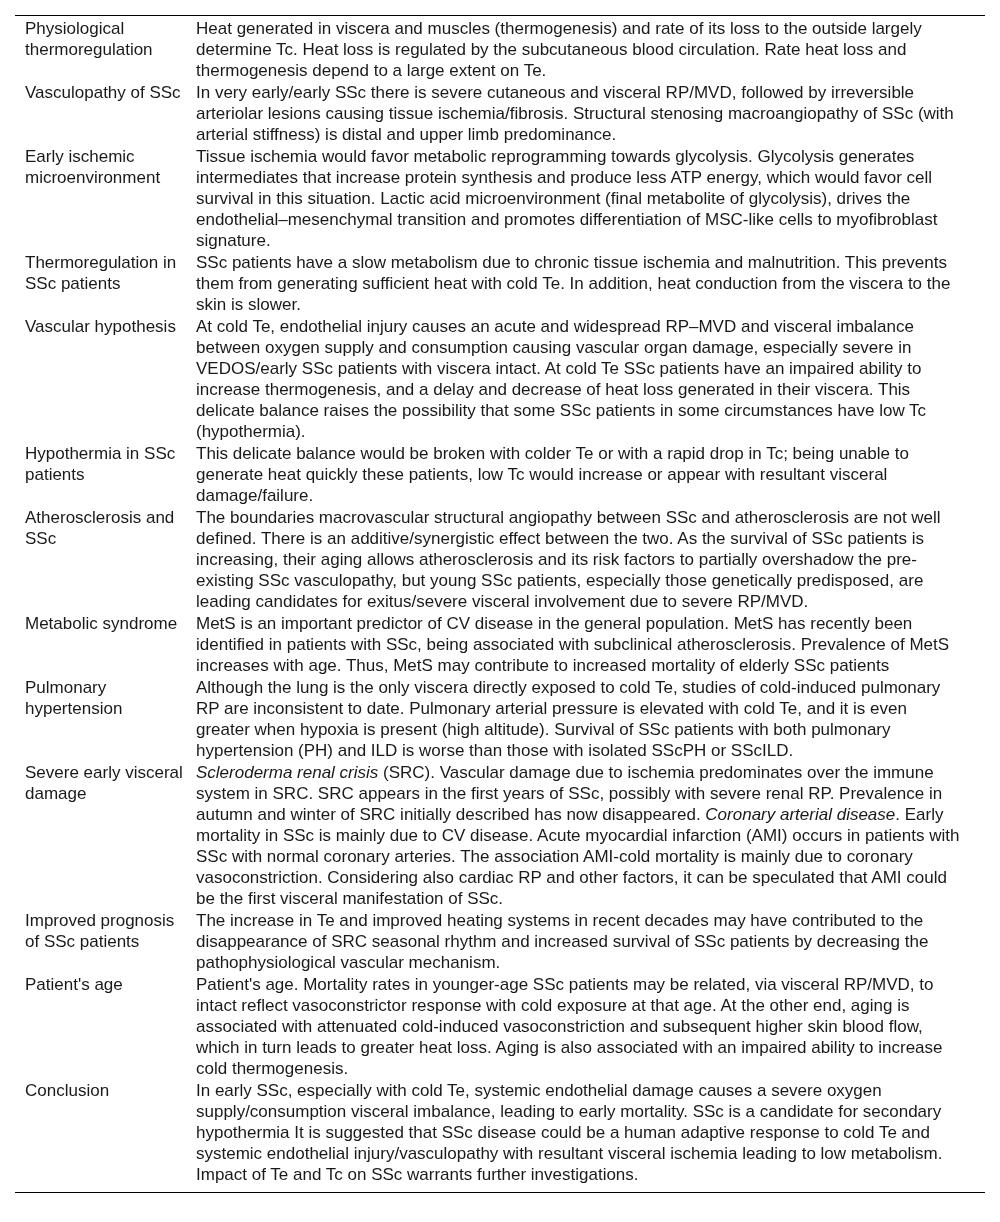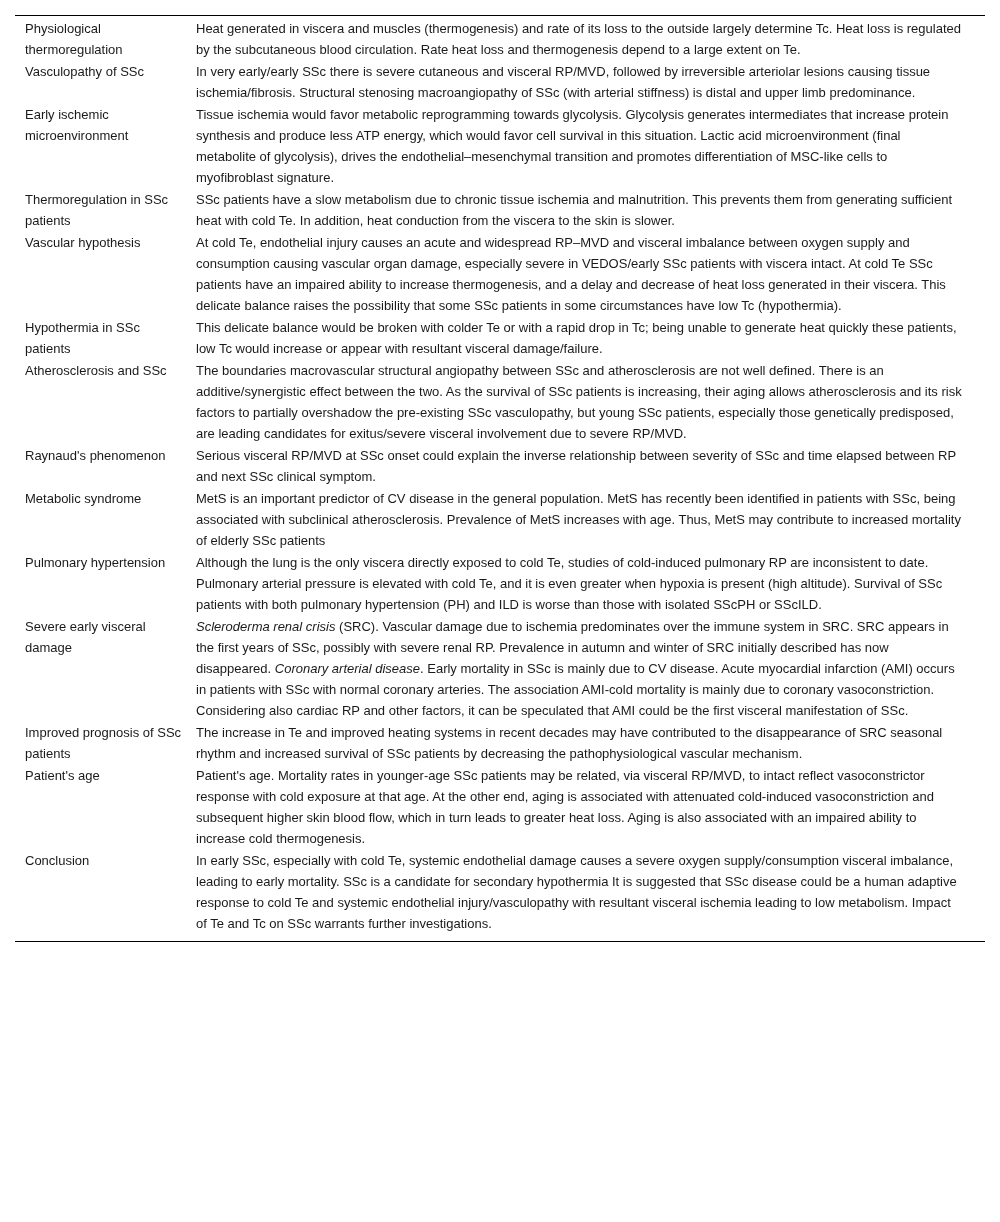--- a/index.html
+++ b/index.html
@@ -27,21 +27,21 @@
     }
     table {
       border-collapse: collapse;
       width: 100%;
       table-layout: fixed;
     }
     col.c1 { width: 181px; }
     col.c2 { width: 789px; }
     td {
       vertical-align: top;
-      font-size: 13px;
+      font-size: 17px;
       line-height: 21px;
       padding: 0 0 1px 0;
     }
     td.term {
       padding-left: 10px;
       padding-right: 8px;
     }
     td.desc {
       padding-right: 22px;
     }
@@ -79,24 +79,20 @@
       </tr>
       <tr>
         <td class="term">Hypothermia in SSc patients</td>
         <td class="desc">This delicate balance would be broken with colder Te or with a rapid drop in Tc; being unable to generate heat quickly these patients, low Tc would increase or appear with resultant visceral damage/failure.</td>
       </tr>
       <tr>
         <td class="term">Atherosclerosis and SSc</td>
         <td class="desc">The boundaries macrovascular structural angiopathy between SSc and atherosclerosis are not well defined. There is an additive/synergistic effect between the two. As the survival of SSc patients is increasing, their aging allows atherosclerosis and its risk factors to partially overshadow the pre-existing SSc vasculopathy, but young SSc patients, especially those genetically predisposed, are leading candidates for exitus/severe visceral involvement due to severe RP/MVD.</td>
       </tr>
       <tr>
-        <td class="term">Raynaud's phenomenon</td>
-        <td class="desc">Serious visceral RP/MVD at SSc onset could explain the inverse relationship between severity of SSc and time elapsed between RP and next SSc clinical symptom.</td>
-      </tr>
-      <tr>
         <td class="term">Metabolic syndrome</td>
         <td class="desc">MetS is an important predictor of CV disease in the general population. MetS has recently been identified in patients with SSc, being associated with subclinical atherosclerosis. Prevalence of MetS increases with age. Thus, MetS may contribute to increased mortality of elderly SSc patients</td>
       </tr>
       <tr>
         <td class="term">Pulmonary hypertension</td>
         <td class="desc">Although the lung is the only viscera directly exposed to cold Te, studies of cold-induced pulmonary RP are inconsistent to date. Pulmonary arterial pressure is elevated with cold Te, and it is even greater when hypoxia is present (high altitude). Survival of SSc patients with both pulmonary hypertension (PH) and ILD is worse than those with isolated SScPH or SScILD.</td>
       </tr>
       <tr>
         <td class="term">Severe early visceral damage</td>
         <td class="desc"><i>Scleroderma renal crisis</i><span> (SRC). Vascular damage due to ischemia predominates over the immune system in SRC. SRC appears in the first years of SSc, possibly with severe renal RP. Prevalence in autumn and winter of SRC initially described has now disappeared. </span><i>Coronary arterial disease</i><span>. Early mortality in SSc is mainly due to CV disease. Acute myocardial infarction (AMI) occurs in patients with SSc with normal coronary arteries. The association AMI-cold mortality is mainly due to coronary vasoconstriction. Considering also cardiac RP and other factors, it can be speculated that AMI could be the first visceral manifestation of SSc.</span></td>

